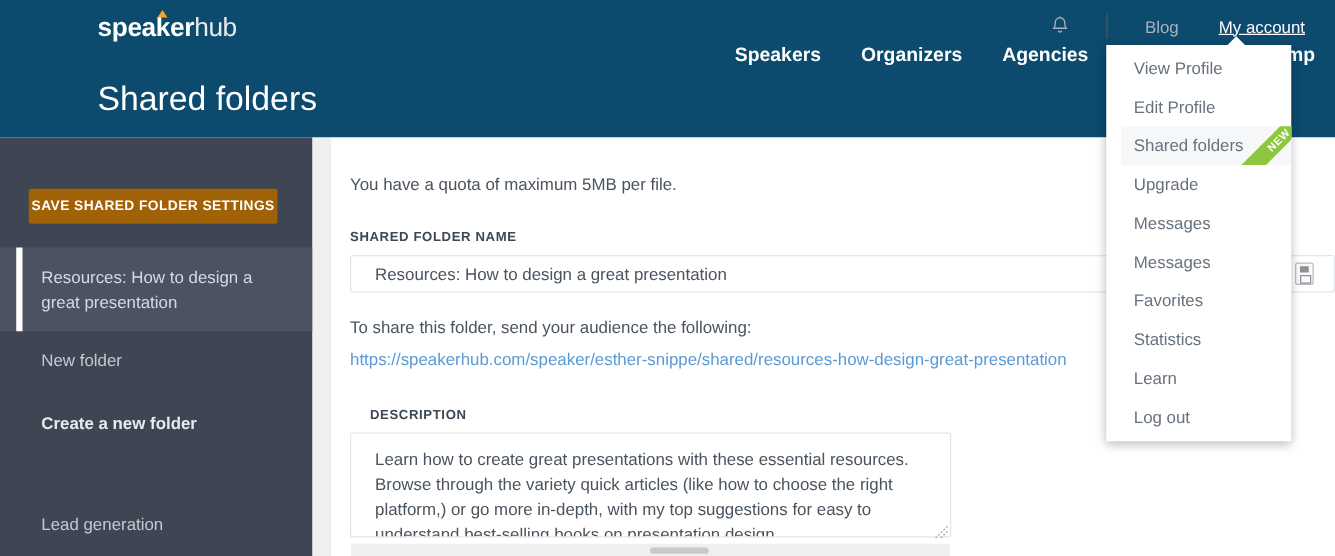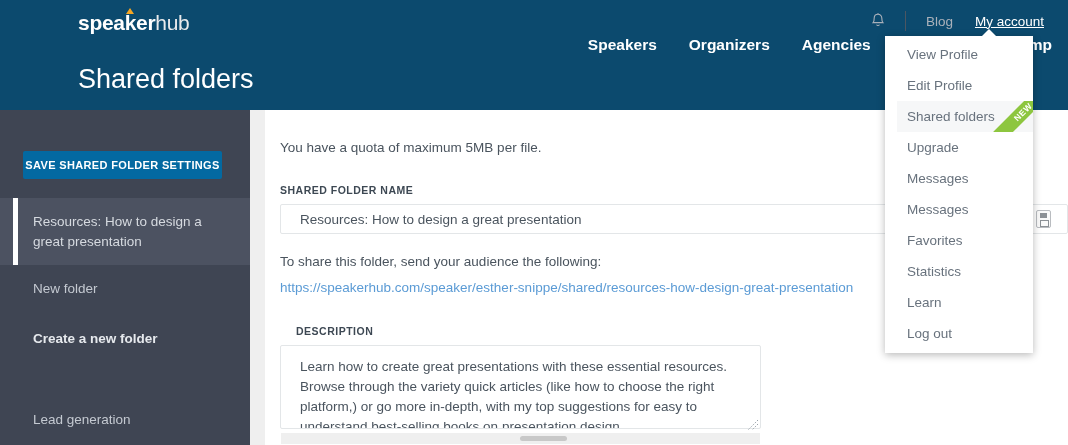--- a/index.html
+++ b/index.html
@@ -31,21 +31,21 @@
     content: ""; position: absolute;
     left: 1px; top: -3px;
     width: 0; height: 0;
     border-left: 4px solid transparent;
     border-right: 4px solid transparent;
     border-bottom: 6px solid #f5a623;
   }
 
   .utilnav {
     position: absolute; right: 0; top: 9px;
-    display: flex; align-items: center; gap: 4px;
+    display: flex; align-items: center; gap: 14px;
     height: 24px;
   }
   .bell {
     width: 18px; height: 18px;
     margin-right: 14px;
     position: relative;
   }
   .bell svg { display: block; }
   .util-divider {
     width: 1px; height: 20px;
@@ -130,21 +130,21 @@
   }
   .gutter {
     position: absolute; left: 250px; top: 110px;
     width: 15px; height: 335px;
     background: #efefef;
   }
 
   .save-btn {
     position: absolute; left: 23px; top: 41px;
     width: 199px; height: 28px;
-    background: #0369a1;
+    background: #a16207;
     border: none; border-radius: 2px;
     color: #ffffff;
     font-family: "Liberation Sans", sans-serif;
     font-size: 11px; font-weight: bold; letter-spacing: 0.35px;
     cursor: pointer;
   }
 
   .folder-list { position: absolute; left: 0; top: 88px; width: 250px; }
   .folder-item {
     position: relative;

